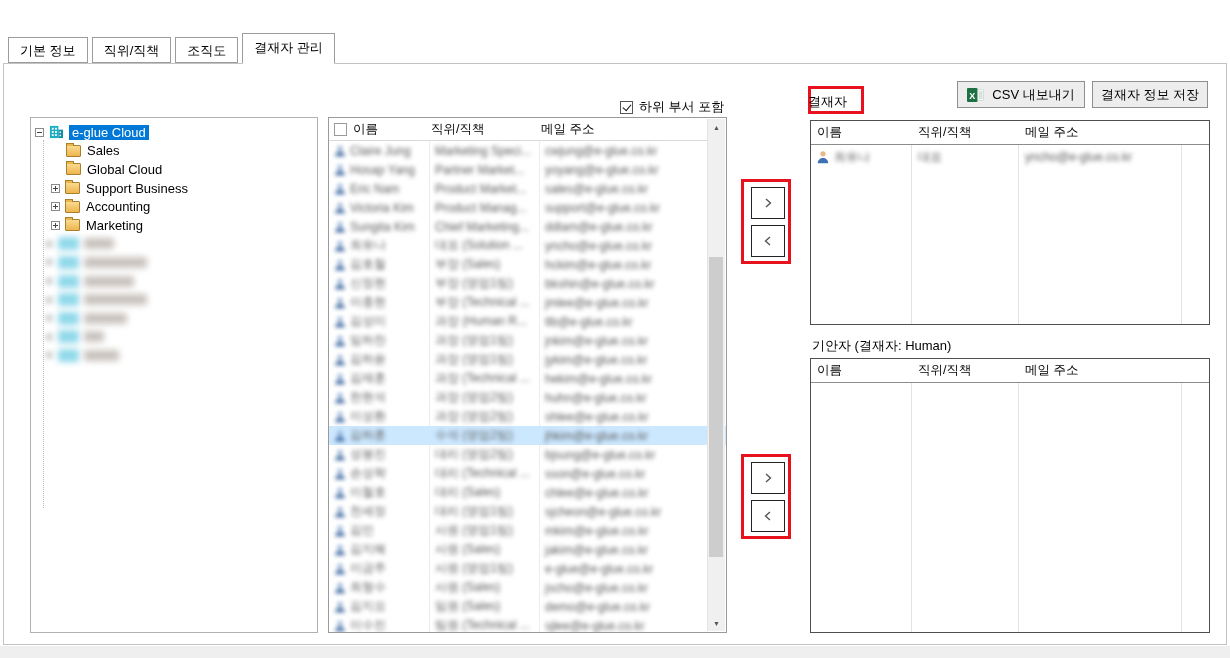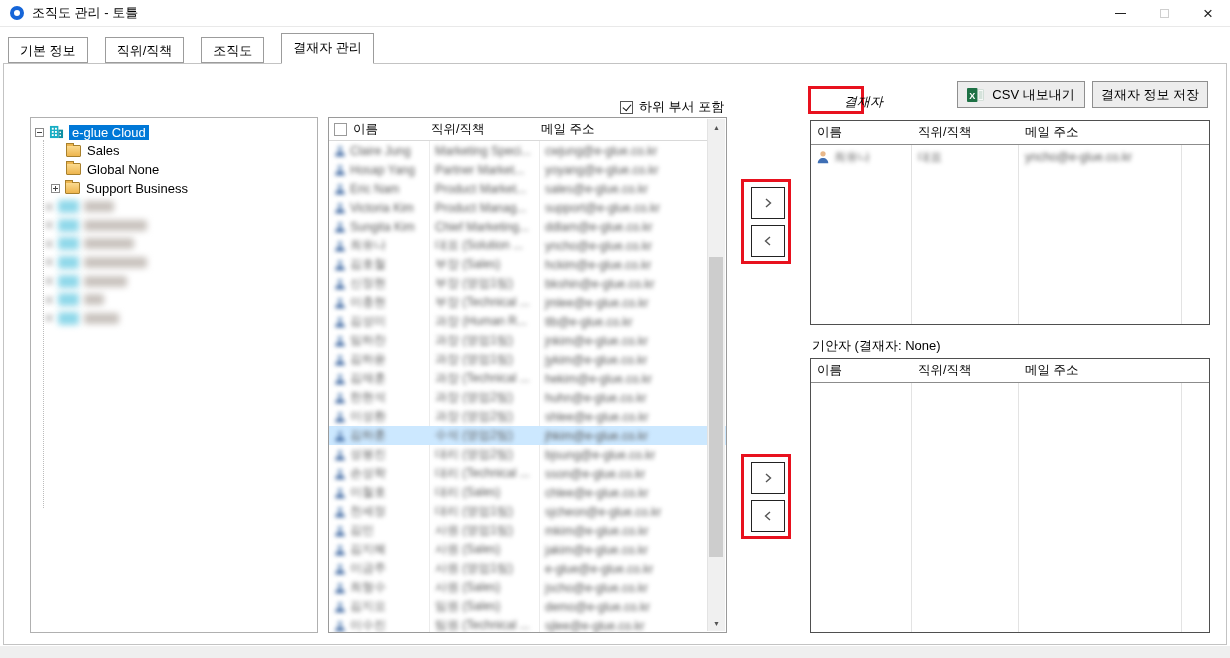--- a/index.html
+++ b/index.html
@@ -12,21 +12,21 @@
   .appicon { width:14px; height:14px; border-radius:50%; border:4px solid #1565d8; margin-left:10px; flex:none; }
   .apptitle { font-size:13px; margin-left:8px; }
   .winctrls { position:absolute; right:0; top:0; height:27px; display:flex; }
   .wbtn { width:44px; height:27px; display:flex; align-items:center; justify-content:center; }
   .minglyph { width:11px; height:1px; background:#222; }
   .maxglyph { width:9px; height:9px; border:1px solid #cfcfcf; }
   .closeglyph { font-size:17px; line-height:17px; color:#222; }
 
   
   .tabs { position:absolute; left:8px; top:37px; display:flex; z-index:3; }
-  .tab { height:26px; line-height:25px; padding:0 11px; border:1px solid #9c9c9c; background:#fff; font-size:13px; margin-right:17px;text-align:right; }
+  .tab { height:26px; line-height:25px; padding:0 11px; border:1px solid #9c9c9c; background:#fff; font-size:13px; margin-right:4px;text-align:right; }
   .tab.active { height:31px; line-height:28px; margin-top:-4px; border-bottom:1px solid #fff; z-index:4; position:relative; }
 
   .content { position:absolute; left:3px; top:63px; width:1224px; height:582px; border:1px solid #c3c3c3; background:#fff; }
 
   
   .tree { position:absolute; left:30px; top:117px; width:288px; height:516px; border:1px solid #b0b0b0; background:#fff; overflow:hidden; padding-top:5px; font-size:13px; }
   .guide { position:absolute; left:12px; top:22px; width:0; height:368px; border-left:1px dotted #bcbcbc; }
   .trow { height:18.6px; display:flex; align-items:center; position:relative; z-index:1; }
   .trow.rootrow { padding-left:4px; }
   .trow.child { padding-left:20px; }
@@ -74,21 +74,21 @@
 
   
   .redbox { position:absolute; border:3px solid #e8111e; background:transparent; z-index:6; }
   .rb-arrows-top { left:741px; top:179px; width:50px; height:85px; }
   .rb-arrows-bot { left:741px; top:454px; width:50px; height:85px; }
   .rb-label { left:808px; top:86px; width:56px; height:28px; }
   .mvbtn { position:absolute; left:7px; width:34px; height:32px; background:#fff; border:1px solid #222; display:flex; align-items:center; justify-content:center; }
   .mv1 { top:5px; } .mv2 { top:43px; }
 
   
-  .aplabel { position:absolute; left:844px; top:93px; font-size:13px; z-index:7;font-style:italic; }
+  .aplabel { position:absolute; left:808px; top:93px; font-size:13px; z-index:7; }
   .btn { position:absolute; top:81px; height:27px; background:#ededed; border:1px solid #8f8f8f; display:flex; align-items:center; justify-content:center; gap:8px; font-size:13px; }
   .btn-csv { left:957px; width:128px; }
   .btn-save { left:1092px; width:116px; }
 
   .rtable { position:absolute; left:810px; width:400px; border:1px solid #4f4f4f; background:#fff; overflow:hidden; }
   .rt-approver { top:120px; height:205px; }
   .rt-drafter { top:358px; height:275px; }
   .rline { position:absolute; top:0; bottom:0; width:1px; background:#e3e3e3; }
   .rhead { height:24px; border-bottom:1px solid #8c8c8c; display:flex; align-items:center; font-size:12.5px; position:relative; z-index:2; background:#fff; }
   .rh1 { width:100px; padding-left:6px; } .rh2 { width:107px; padding-left:7px; } .rh3 { padding-left:7px; }
@@ -99,35 +99,20 @@
   .ac3 { padding-left:7px; }
   .drlabel { position:absolute; left:812px; top:337px; font-size:13px; }
 
   .bottomstrip { position:absolute; left:0; top:646px; width:1230px; height:12px; background:#efefef; }
 </style>
 </head>
 <body>
 
 <div id="win">
 
-  <div class="titlebar">
-    <span class="appicon"></span>
-    <span class="apptitle">조직도 관리 - 토틀</span>
-    <div class="winctrls">
-      <div class="wbtn">
-          <span class="minglyph"></span>
-        </div>
-      <div class="wbtn">
-          <span class="maxglyph"></span>
-        </div>
-      <div class="wbtn">
-          <span class="closeglyph">×</span>
-        </div>
-    </div>
-  </div>
 
   <div class="tabs">
     <div class="tab">기본 정보</div>
     <div class="tab">직위/직책</div>
     <div class="tab">조직도</div>
     <div class="tab active">결재자 관리</div>
   </div>
 
   <div class="content"></div>
 
@@ -155,26 +140,36 @@
     </div>
     <div>
         <div class="trow child">
           <span class="exp-sp"></span>
           <span class="folder"></span>
           <span>Sales</span>
         </div>
         <div class="trow child">
           <span class="exp-sp"></span>
           <span class="folder"></span>
-          <span>Global None</span>
+          <span>Global Cloud</span>
         </div>
         <div class="trow child">
           <span class="exp plus"></span>
           <span class="folder"></span>
           <span>Support Business</span>
+        </div>
+        <div class="trow child">
+          <span class="exp plus"></span>
+          <span class="folder"></span>
+          <span>Accounting</span>
+        </div>
+        <div class="trow child">
+          <span class="exp plus"></span>
+          <span class="folder"></span>
+          <span>Marketing</span>
         </div>
         <div class="trow red">
           <span class="r-exp"></span>
           <span class="r-icon"></span>
           <span class="r-text" style="width:30px"></span>
         </div>
         <div class="trow red">
           <span class="r-exp"></span>
           <span class="r-icon"></span>
           <span class="r-text" style="width:63px"></span>
@@ -582,21 +577,21 @@
               <path d="M2 15c0-3.5 2.8-5.8 6-5.8s6 2.3 6 5.8z" fill="#3f6fb5"></path>
             </svg>
             <i class="blur">최유나</i>
           </span>
           <span class="ac2 blur">대표</span>
           <span class="ac3 blur">yncho@e-glue.co.kr</span>
         </div>
       </div>
   </div>
 
-  <div class="drlabel">기안자 (결재자: None)</div>
+  <div class="drlabel">기안자 (결재자: Human)</div>
   <div class="rtable rt-drafter">
     <div class="rline" style="left:100px"></div>
     <div class="rline" style="left:207px"></div>
     <div class="rline" style="left:370px"></div>
     <div class="rhead">
       <span class="rh1">이름</span>
       <span class="rh2">직위/직책</span>
       <span class="rh3">메일 주소</span>
     </div>
     <div></div>

